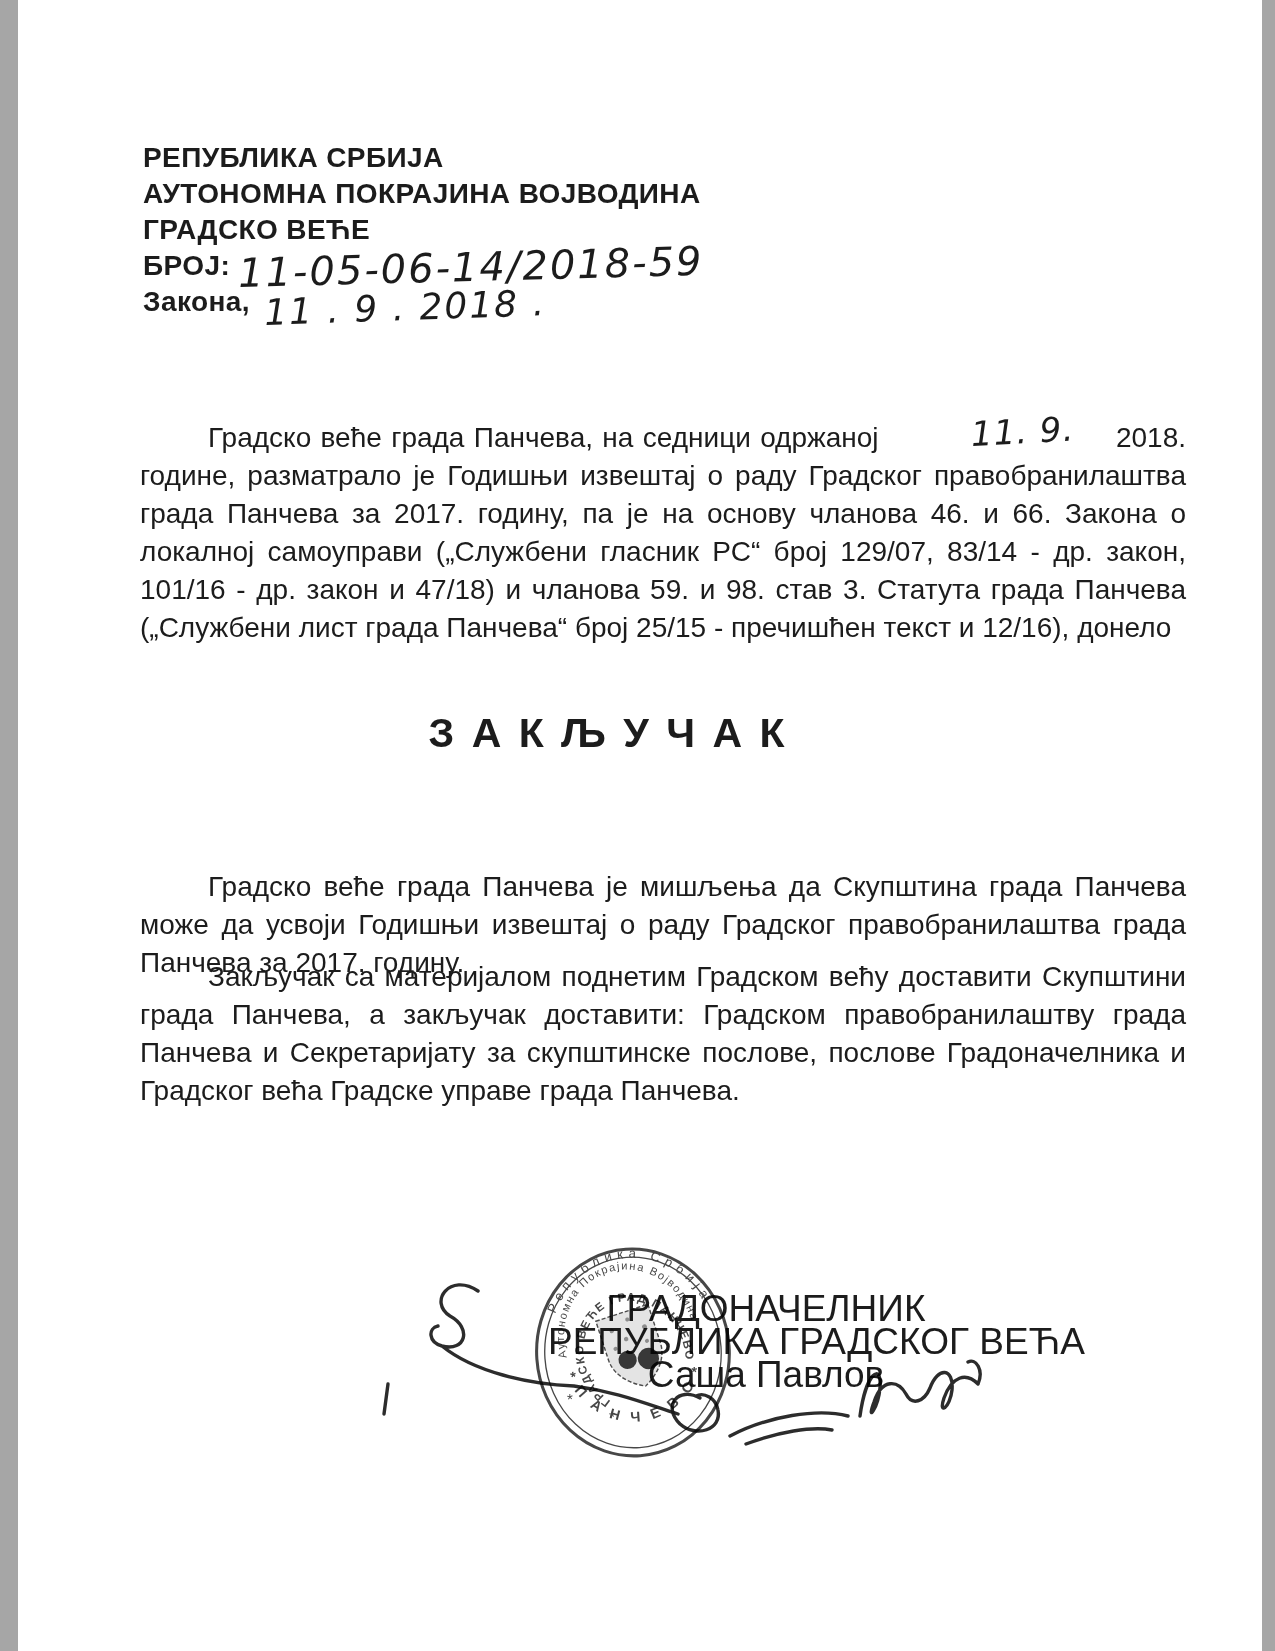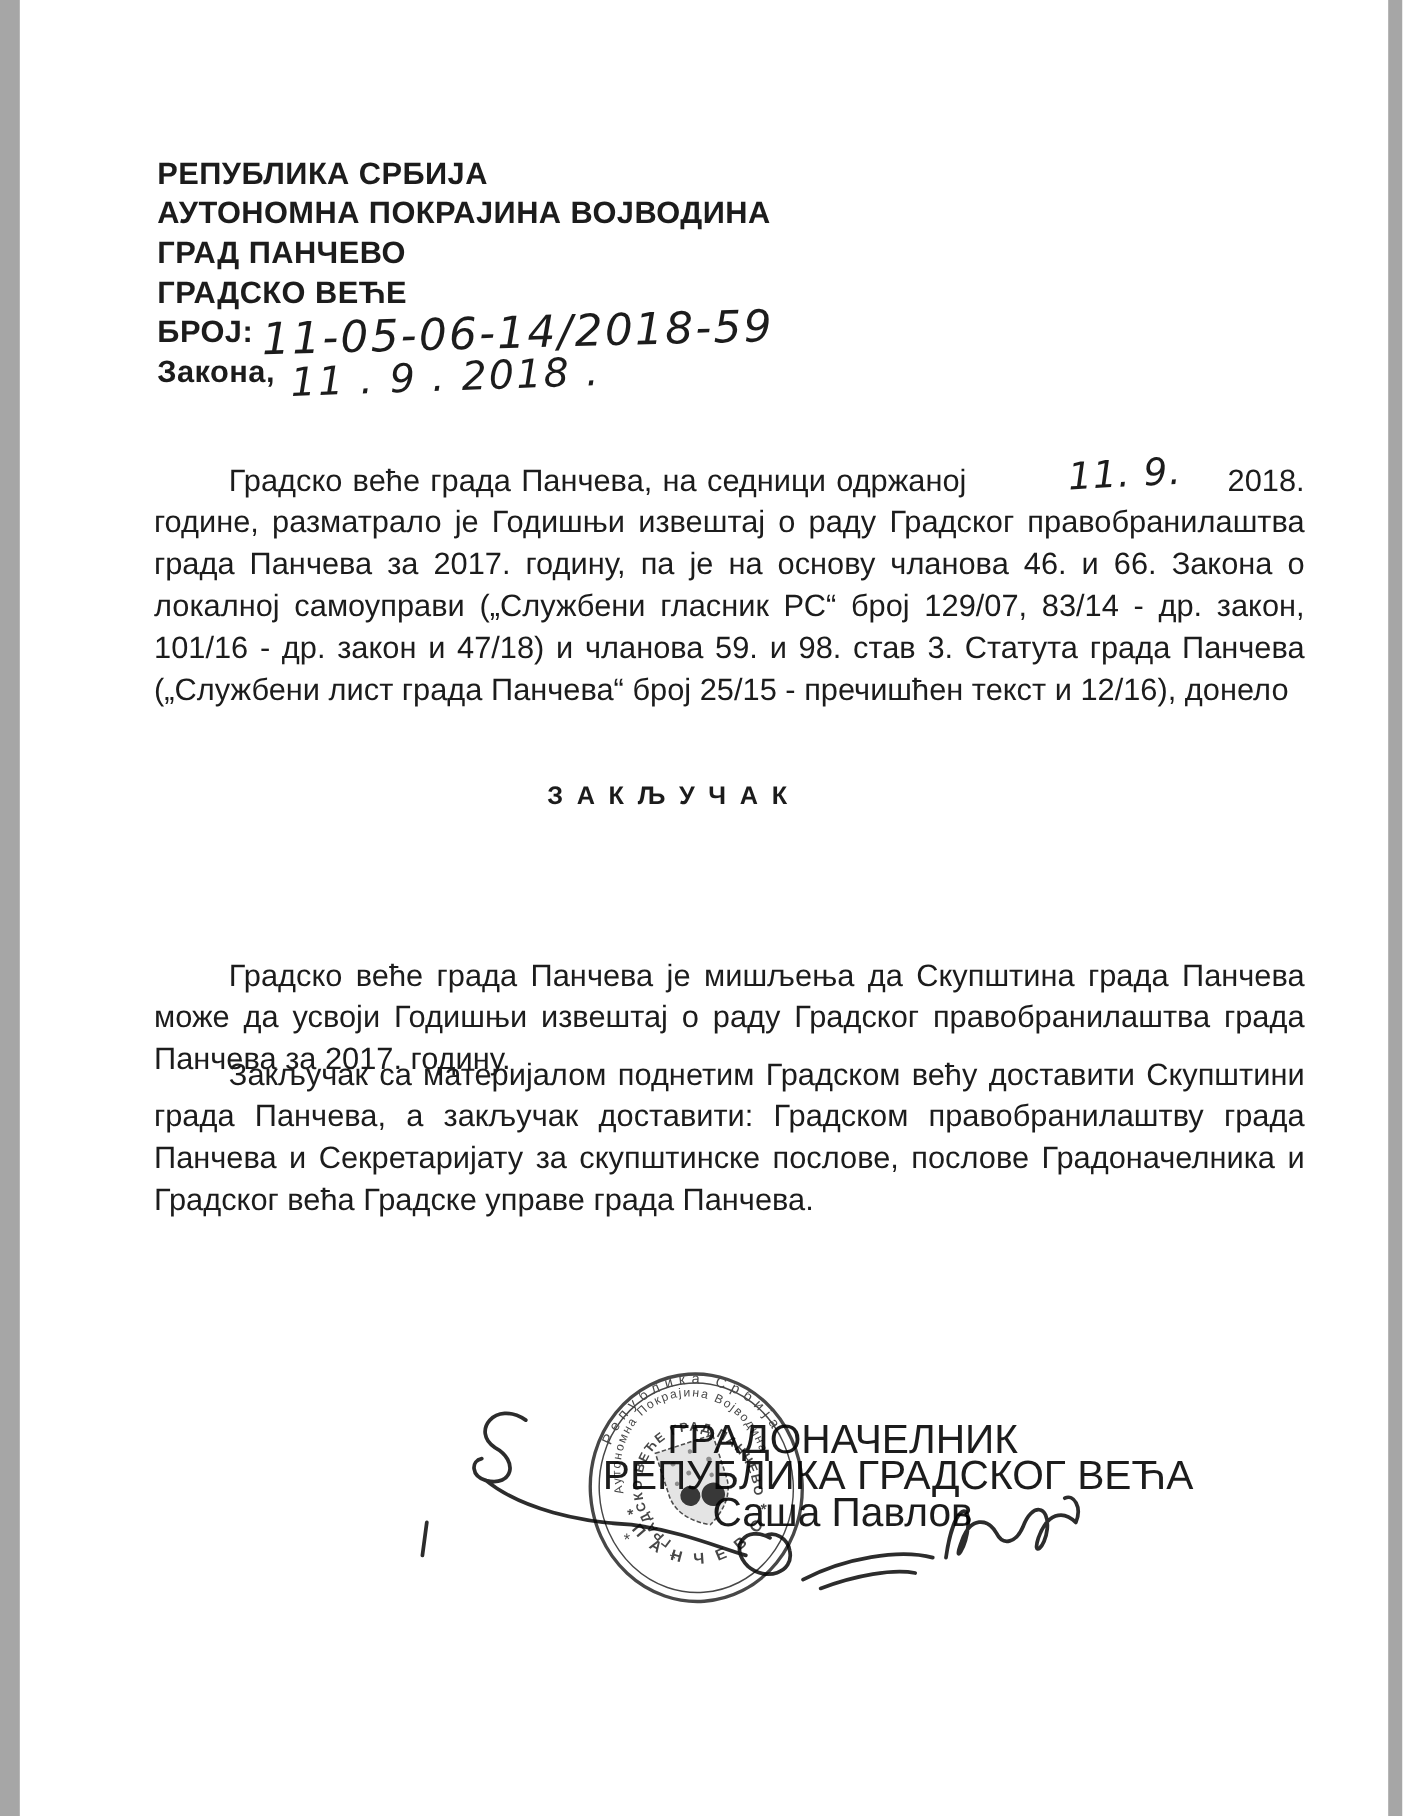--- a/index.html
+++ b/index.html
@@ -30,21 +30,21 @@
   .para{
     position:absolute;left:140px;width:1046px;margin:0;
     font-size:28px;line-height:38px;text-align:justify;text-indent:68px;
   }
   .p1{top:418px;}
   .p2{top:868px;}
   .p3{top:958px;}
 
   .doc-title{
     position:absolute;left:85px;top:710px;width:1046px;margin:0;
-    text-align:center;font-size:23px;font-weight:bold;letter-spacing:3px;
+    text-align:center;font-size:41px;font-weight:bold;letter-spacing:3px;
   }
 
   .sig-block{
     position:absolute;left:548px;top:1292px;width:436px;z-index:3;
     text-align:center;font-weight:normal;font-size:37px;line-height:33px;
     white-space:nowrap;mix-blend-mode:multiply;
   }
 
   .stamp{
     position:absolute;left:531px;top:1244px;width:204px;height:218px;z-index:2;
@@ -61,21 +61,20 @@
 </style>
 </head>
 <body>
 
 <div class="edge left"></div>
 <div class="edge right"></div>
 
 <div class="letterhead">
   <div>РЕПУБЛИКА СРБИЈА</div>
   <div>АУТОНОМНА ПОКРАЈИНА ВОЈВОДИНА</div>
-  <div>ГРАД ПАНЧЕВО</div>
   <div>ГРАДСКО ВЕЋЕ</div>
   <div class="hline">
     <span>БРОЈ:</span>
     <span class="hand hw-number">11-05-06-14/2018-59</span>
   </div>
   <div class="hline">
     <span>Закона,</span>
     <span class="hand hw-date">11 . 9 . 2018 .</span>
   </div>
 </div>

